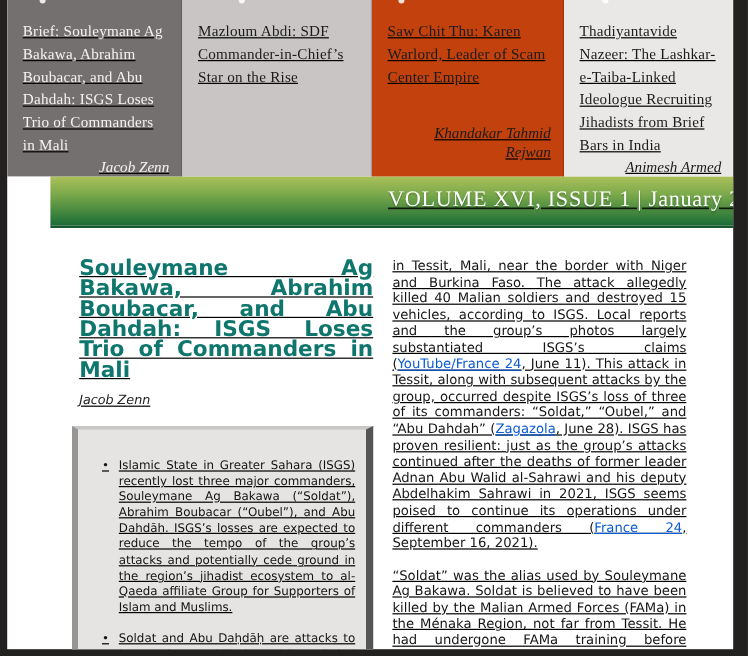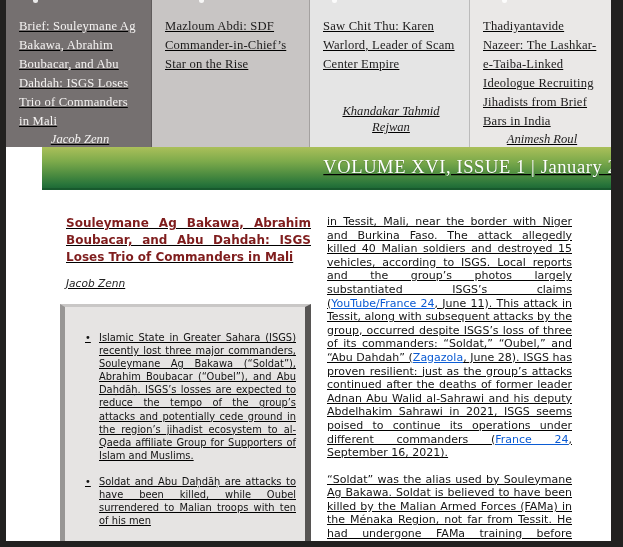--- a/index.html
+++ b/index.html
@@ -9,43 +9,43 @@
   .page{position:absolute;left:6px;top:0;width:605px;height:541px;background:#ffffff;overflow:hidden;text-decoration:underline;}
 
   
   .header-row{display:flex;height:147px;width:605px;}
   .panel{box-sizing:border-box;padding:17px 10px 8px 13px;display:flex;flex-direction:column;
          justify-content:space-between;font-family:"Liberation Serif","DejaVu Serif",serif;
          border-right:1px solid rgba(0,0,0,0.18);position:relative;}
   .panel:last-child{border-right:none;}
   .panel-1{width:146px;background:#757070;color:#f5f3f2;}
   .panel-2{width:158px;background:#c8c5c4;color:#1c1b1b;gap:24px;}
-  .panel-3{width:160px;background:#e5e5e5;color:#1c1b1b;}
+  .panel-3{width:160px;background:#c2410c;color:#1c1b1b;}
   .panel-4{width:141px;background:#eae8e7;color:#1c1b1b;}
   .panel-title{font-size:12.6px;line-height:19px;letter-spacing:0.2px;}
-  .panel-author{font-style:italic;font-size:12.6px;line-height:16px;text-align:center;
+  .panel-author{font-style:italic;font-size:12.6px;line-height:16px;text-align:right;
                 padding-bottom:4px;}
   .crop-mark{position:absolute;top:0;width:5px;height:3px;border-radius:0 0 3px 3px;
              background:rgba(255,255,255,0.85);}
   .panel-1 .crop-mark{left:27px;}
   .panel-2 .crop-mark{left:47px;}
   .panel-3 .crop-mark{left:22px;}
   .panel-4 .crop-mark{left:32px;}
 
   
   .banner{height:41px;width:605px;display:flex;align-items:center;justify-content:flex-end;
           background:linear-gradient(#abc05a 0%,#7daa4b 35%,#48893f 70%,#27743a 92%,#1f6a36 100%);
           border-bottom:2px solid #17592d;margin-left:36px;}
   .banner-text{color:#ffffff;font-family:"Liberation Serif","DejaVu Serif",serif;
                font-size:18.5px;letter-spacing:0.6px;text-shadow:0 1px 1px rgba(0,0,0,0.25);}
 
   
   .main{display:flex;padding:25px 39px 0 60px;box-sizing:border-box;width:605px;gap:16px;}
   .col{width:245px;}
-  .article-title{font-size:12px;font-weight:bold;line-height:17px;color:#7f1d1d;
+  .article-title{font-size:18px;font-weight:bold;line-height:17px;color:#0f766e;
                  text-align:justify;}
   .article-author{margin-top:11px;font-style:italic;font-size:10.6px;color:#222;}
 
   .exec-box{margin-top:15px;margin-left:-6px;background:#e6e4e3;box-sizing:border-box;
             border-top:3px solid #c9c7c6;border-left:5px solid #989695;border-right:6px solid #575554;
             padding:11px 9px 30px 11px;width:251px;min-height:230px;}
   .exec-heading{font-size:10.8px;font-weight:bold;text-decoration:underline;color:#131313;}
   .bullets{margin-top:13px;}
   .bullet{display:flex;margin-bottom:13px;}
   .bullet-marker{width:14px;flex:0 0 14px;margin-left:9px;font-size:9.9px;line-height:13.1px;color:#131313;}
@@ -72,21 +72,21 @@
         <div class="panel-title">Mazloum Abdi: SDF Commander-in-Chief’s Star on the Rise</div>
       </div>
       <div class="panel panel-3">
         <span class="crop-mark"></span>
         <div class="panel-title">Saw Chit Thu: Karen Warlord, Leader of Scam Center Empire</div>
         <div class="panel-author">Khandakar Tahmid Rejwan</div>
       </div>
       <div class="panel panel-4">
         <span class="crop-mark"></span>
         <div class="panel-title">Thadiyantavide Nazeer: The Lashkar-e-Taiba-Linked Ideologue Recruiting Jihadists from Brief Bars in India</div>
-        <div class="panel-author">Animesh Roul</div>
+        <div class="panel-author">Animesh Armed</div>
       </div>
     </div>
 
     <div class="banner">
       <span class="banner-text">VOLUME XVI, ISSUE 1 | January 2025</span>
     </div>
 
     <div class="main">
 
       <div class="col">

